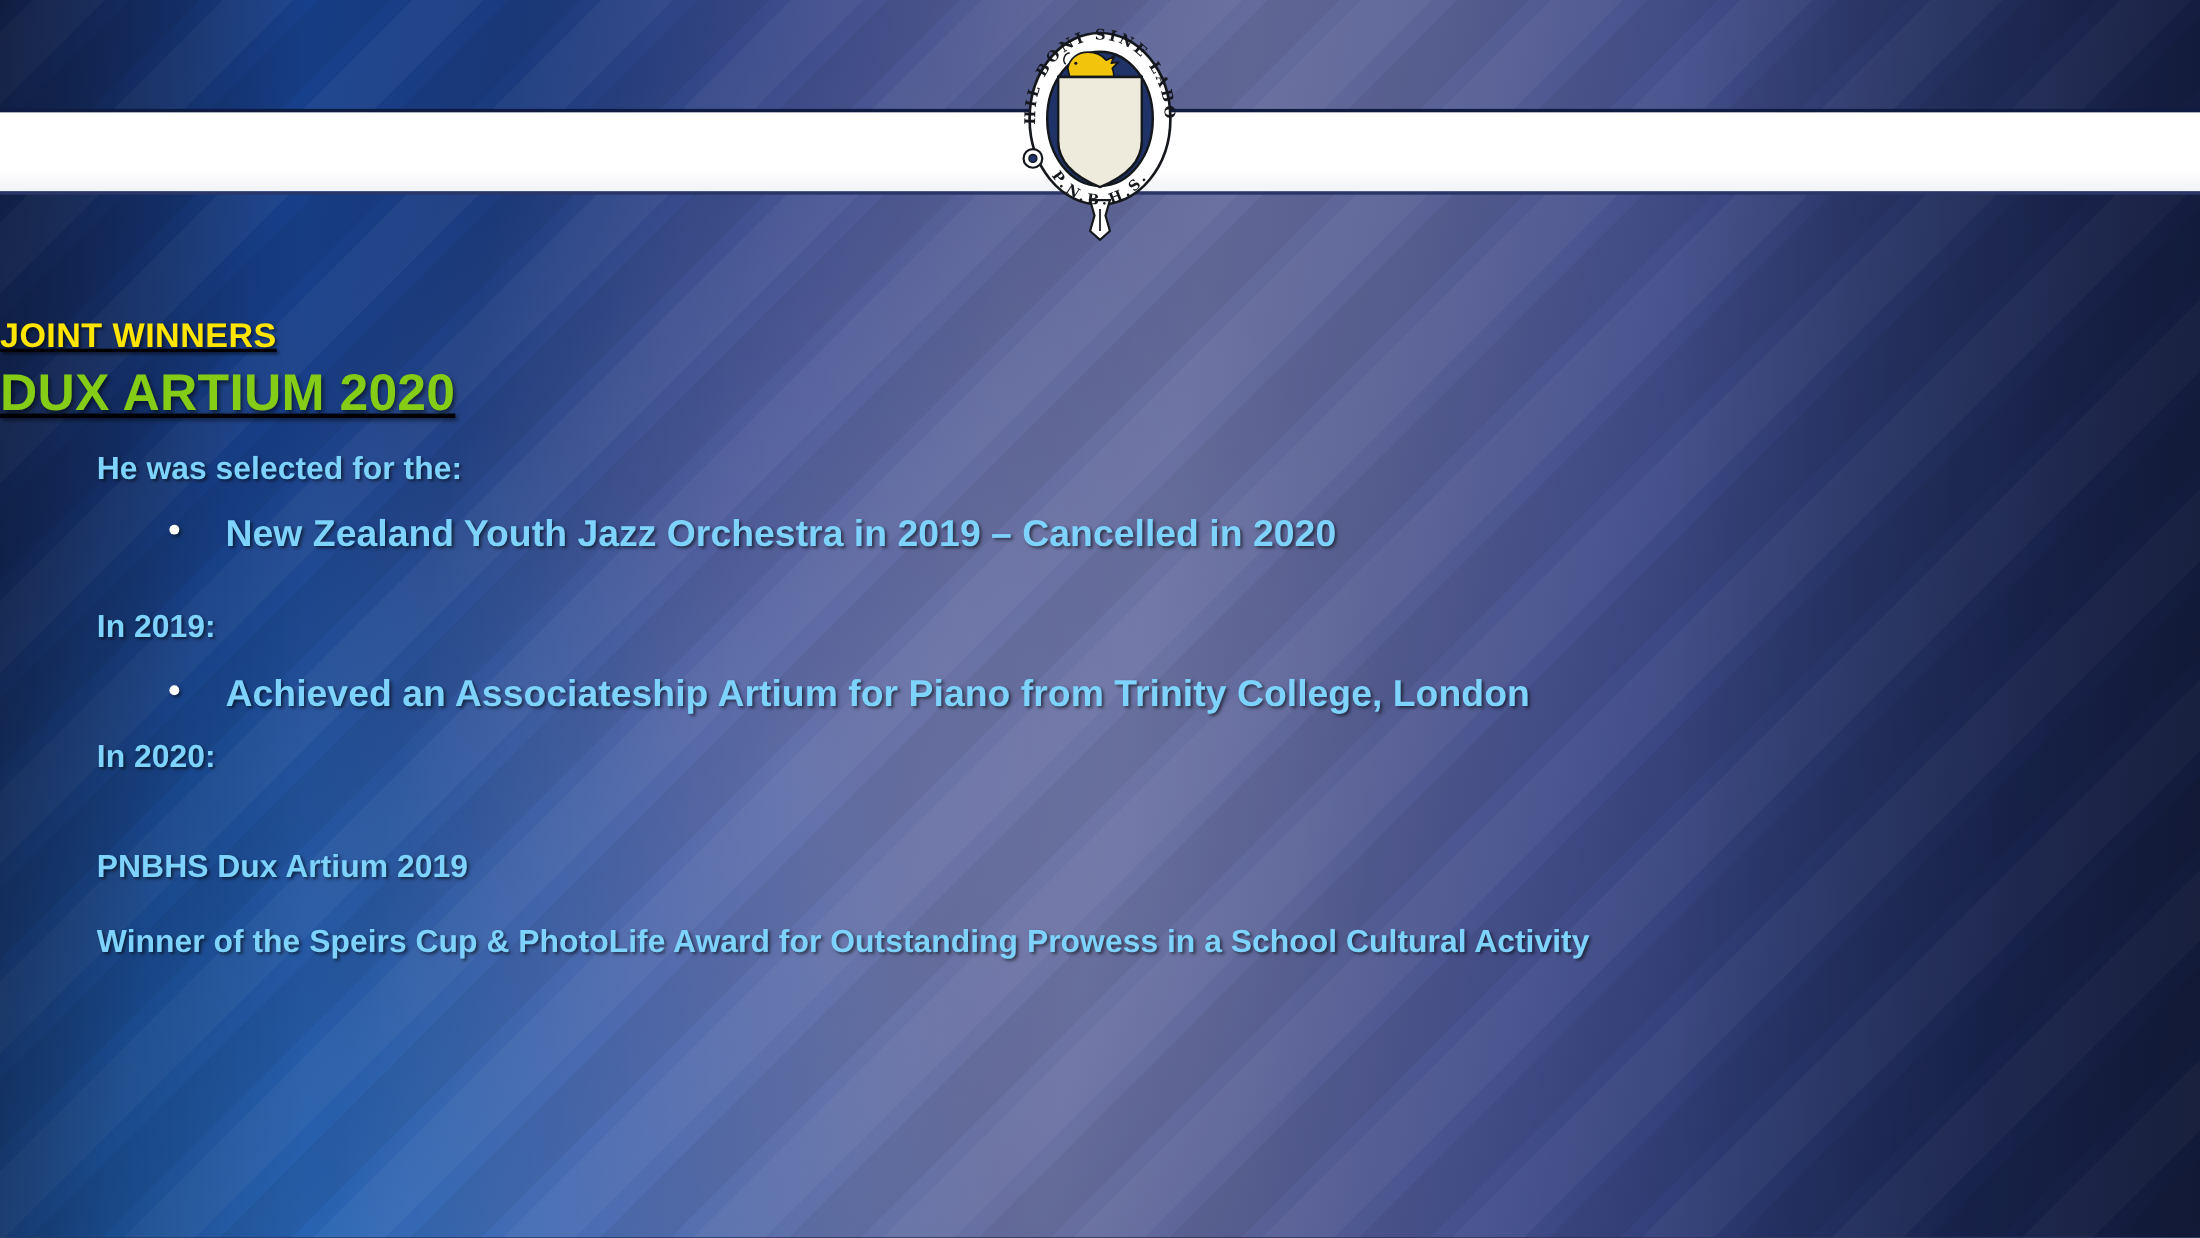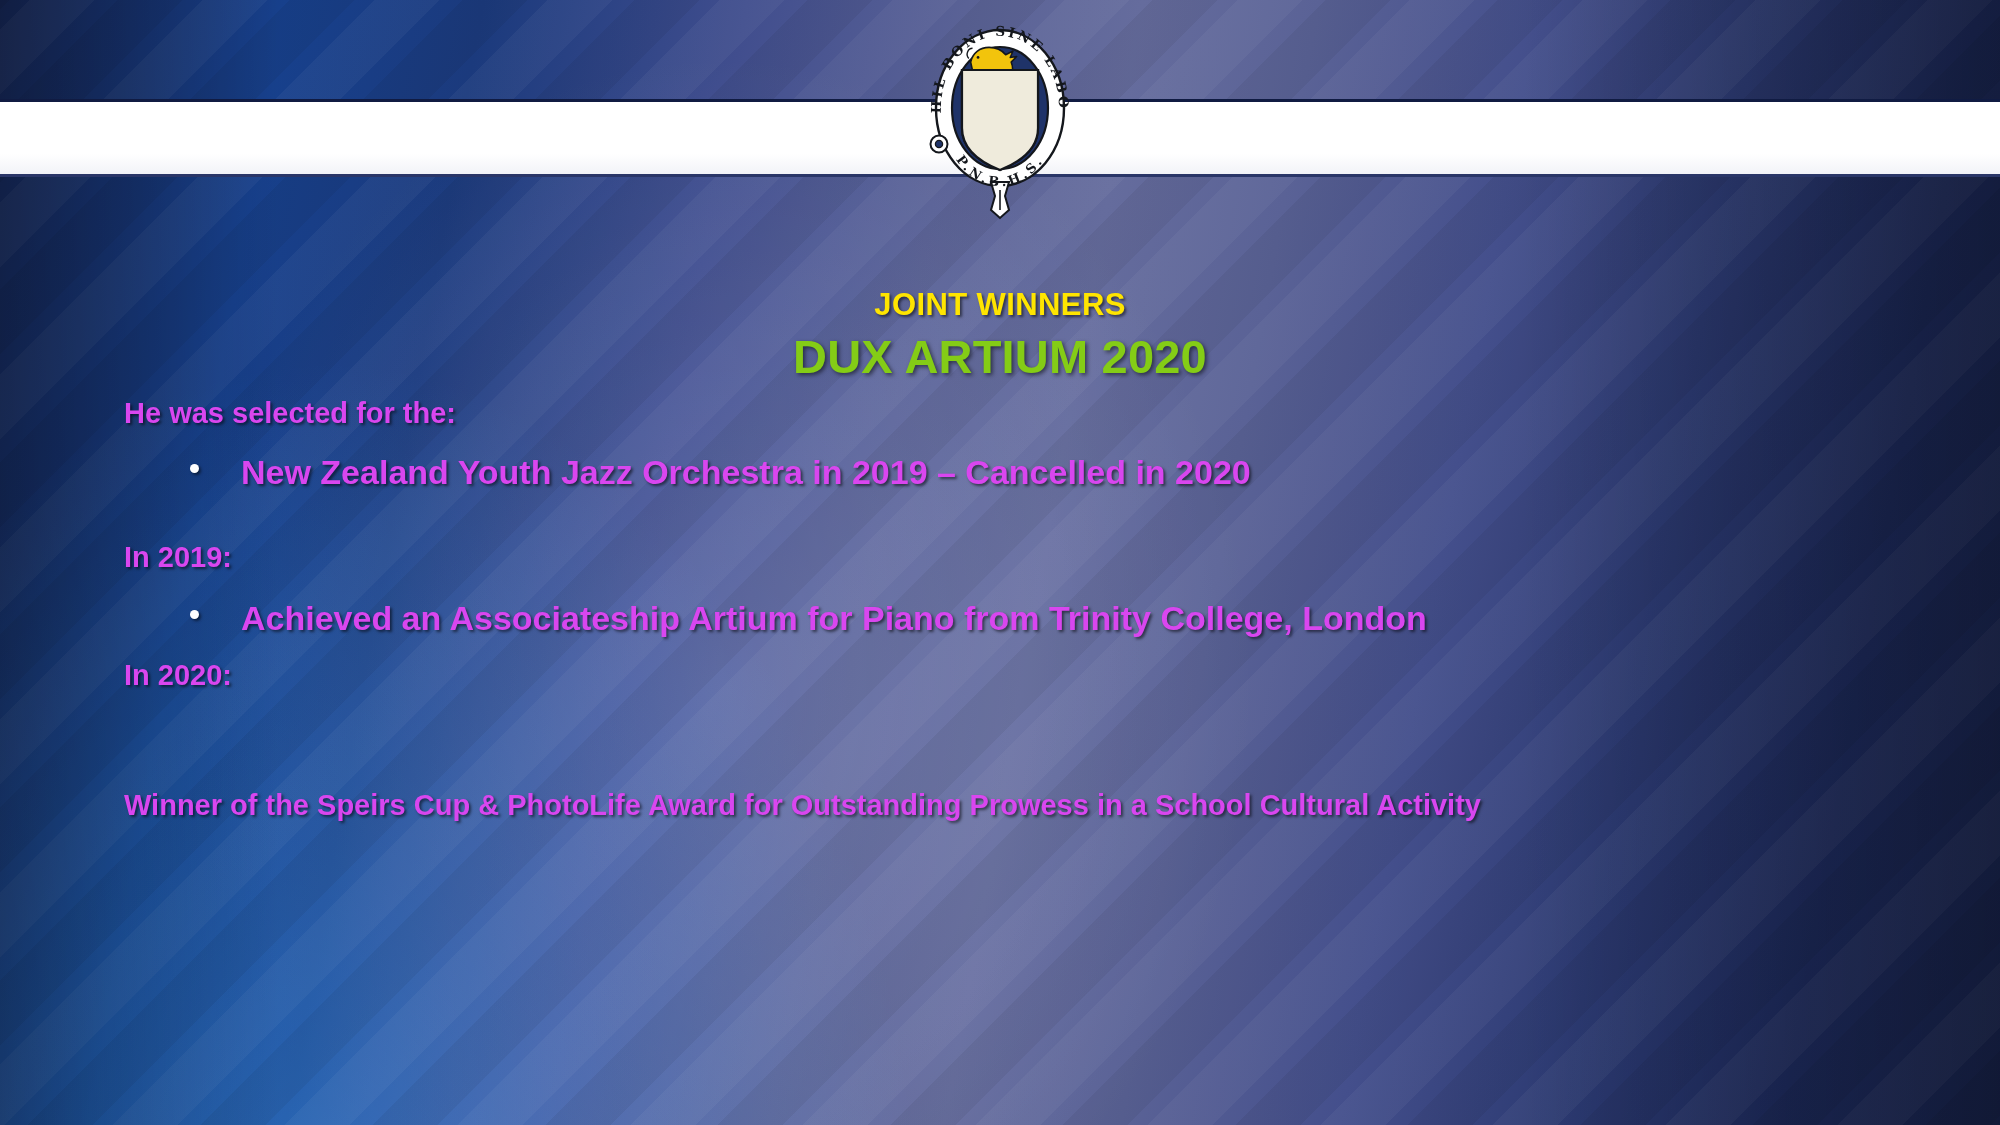--- a/index.html
+++ b/index.html
@@ -77,43 +77,42 @@
     position:absolute; left:50%; top:4px;
     transform:translateX(-50%);
     width:166px; height:226px;
     z-index:3;
   }
   .crest svg{ display:block; width:166px; height:226px; }
 
   
   .headings{
     position:absolute; left:0; right:0; top:288px;
-    text-align:center; z-index:4;
+    z-index:4;text-decoration:underline;
   }
   .kicker{
     font-size:31px; font-weight:bold; letter-spacing:.4px;
     color:#ffe500;
     text-shadow:2px 2px 3px rgba(0,0,0,.55);
     line-height:1.12;
   }
   .title{
     font-size:47px; font-weight:bold; letter-spacing:.2px;
     color:#84cc16;
     text-shadow:2px 2px 4px rgba(0,0,0,.55);
     line-height:1.2;
     margin-top:6px;
   }
 
   
   .body-block{
-    position:absolute; left:88px; right:60px; top:395px;
+    position:absolute; left:88px; right:60px; top:408px;
     z-index:4;
-    color:#d946ef;
+    color:#7dd3fc;
     text-shadow:2px 2px 3px rgba(0,0,0,.55);
-    margin-left:36px;
   }
   .lead{
     font-size:29px; font-weight:bold; line-height:1.25;
   }
   ul.bullets{ list-style:none; margin:0; padding:0; }
   ul.bullets li{
     position:relative;
     padding-left:117px;
     font-size:34px; font-weight:bold; line-height:1.3;
     margin-top:19px;
@@ -282,20 +281,21 @@
       </li>
     </ul>
 
     <div class="sp-sm"></div>
 
     <div class="plain">In 2020:</div>
 
 
     <div class="sp-xl"></div>
 
+    <div class="plain">PNBHS Dux Artium 2019</div>
 
     <div class="sp-md"></div>
 
     <div class="plain">Winner of the Speirs Cup &amp; PhotoLife Award for Outstanding Prowess in a School Cultural Activity</div>
 
   </div>
 
 </div>
 
 </body></html>

